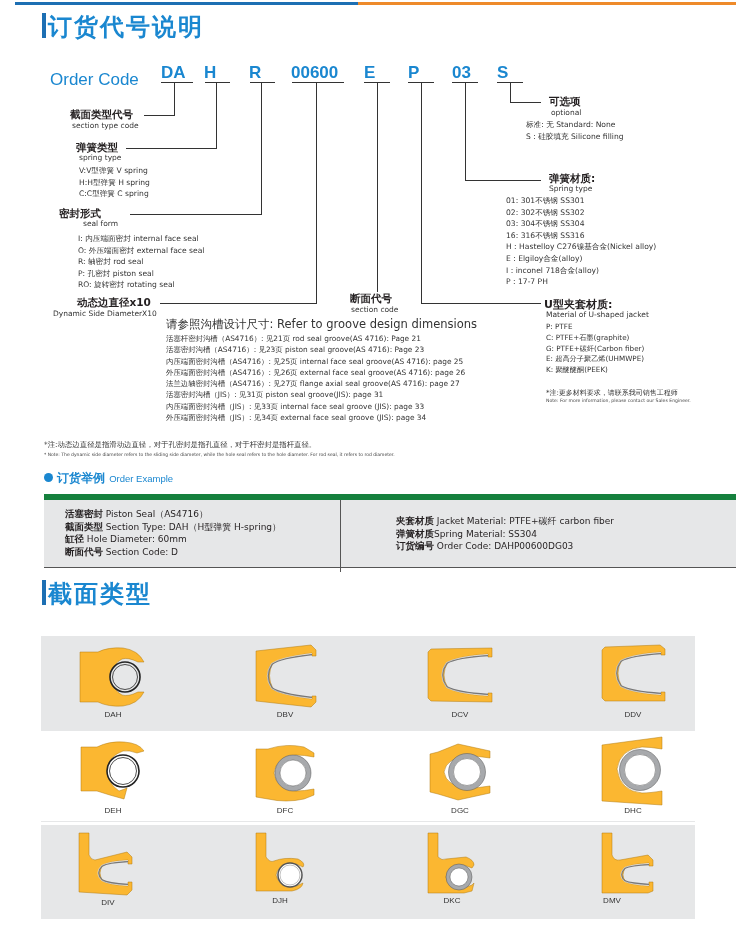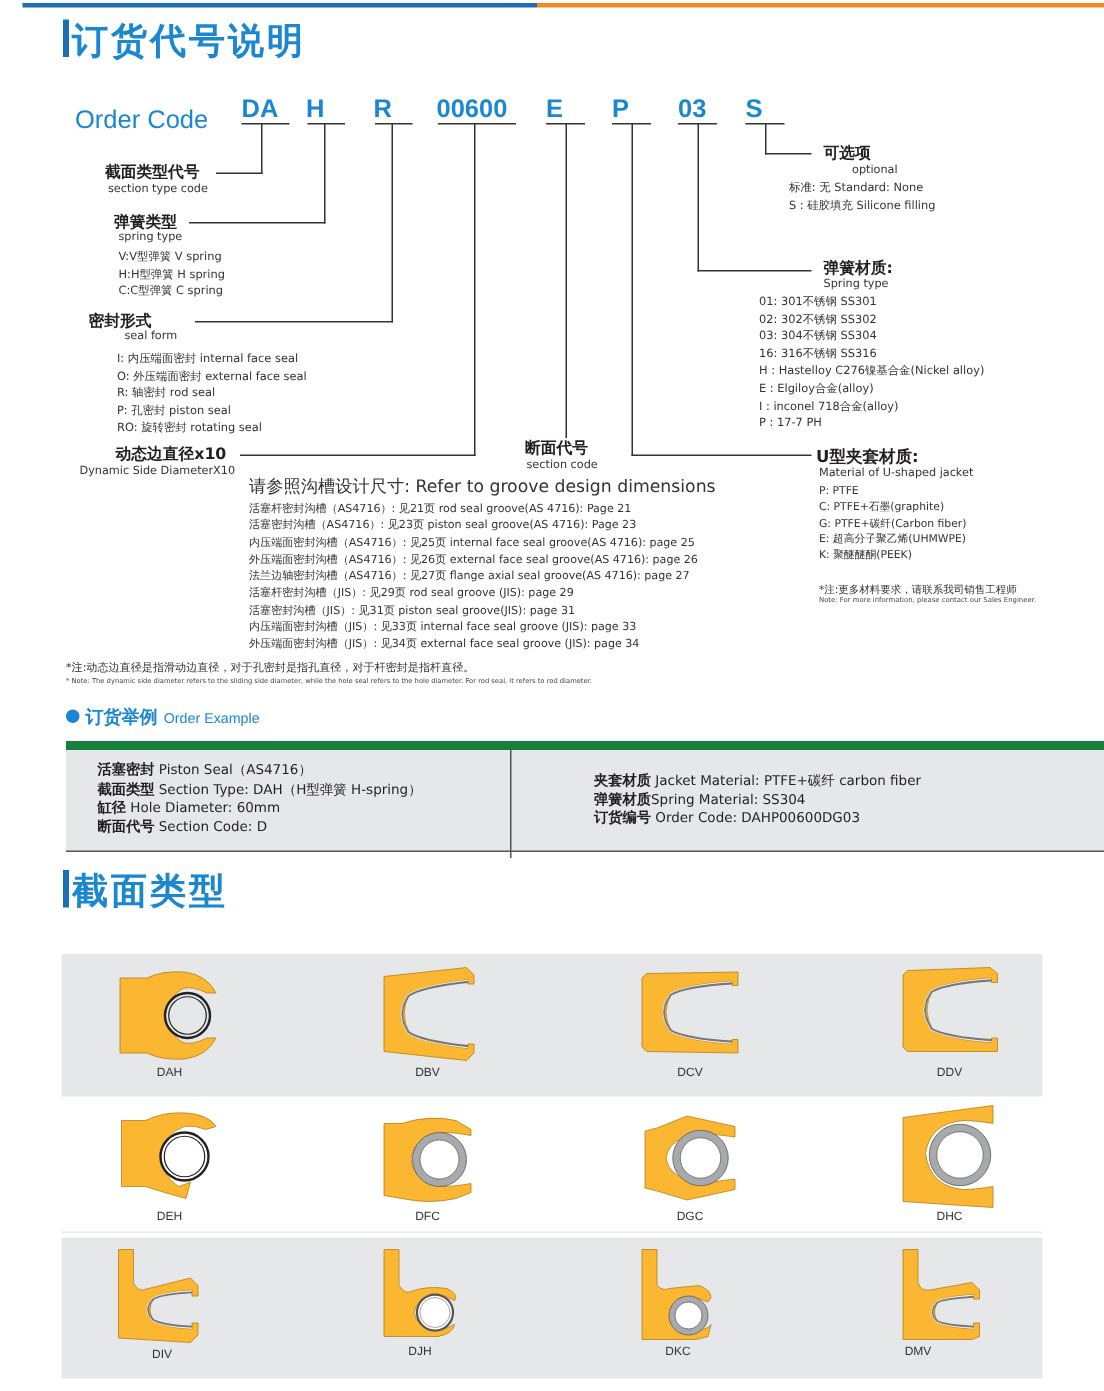--- a/index.html
+++ b/index.html
@@ -110,28 +110,27 @@
 <div class="abs lbl-cn" style="left:350px;top:292px;">断面代号</div>
 <div class="abs lbl-en" style="left:351px;top:305px;">section code</div>
 
 <div class="abs groove-title" style="left:166px;top:317px;">请参照沟槽设计尺寸:  Refer to groove design dimensions</div>
 <div class="abs" style="left:166px;top:333px;">
   <div class="groove-line">活塞杆密封沟槽（AS4716）: 见21页   rod seal groove(AS 4716): Page 21</div>
   <div class="groove-line">活塞密封沟槽（AS4716）: 见23页   piston seal groove(AS 4716): Page 23</div>
   <div class="groove-line">内压端面密封沟槽（AS4716）: 见25页   internal face seal groove(AS 4716): page 25</div>
   <div class="groove-line">外压端面密封沟槽（AS4716）: 见26页   external face seal groove(AS 4716): page 26</div>
   <div class="groove-line">法兰边轴密封沟槽（AS4716）: 见27页   flange axial seal groove(AS 4716): page 27</div>
-  <div class="groove-line">活塞杆密封沟槽（JIS）: 见29页  rod seal groove (JIS): page 29</div>
   <div class="groove-line">活塞密封沟槽（JIS）: 见31页  piston seal groove(JIS): page 31</div>
   <div class="groove-line">内压端面密封沟槽（JIS）: 见33页   internal face seal groove (JIS): page 33</div>
   <div class="groove-line">外压端面密封沟槽（JIS）: 见34页   external face seal groove (JIS): page 34</div>
 </div>
 
 <div class="abs lbl-cn" style="left:549px;top:95px;">可选项</div>
-<div class="abs lbl-en" style="left:568px;top:108px;">optional</div>
+<div class="abs lbl-en" style="left:551px;top:108px;">optional</div>
 <div class="abs" style="left:526px;top:119px;">
   <div class="opt">标准: 无  Standard: None</div>
   <div class="opt">S : 硅胶填充  Silicone filling</div>
 </div>
 
 <div class="abs lbl-cn" style="left:549px;top:172px;">弹簧材质:</div>
 <div class="abs lbl-en" style="left:549px;top:184px;">Spring type</div>
 <div class="abs" style="left:506px;top:195px;">
   <div class="opt">01: 301不锈钢 SS301</div>
   <div class="opt">02: 302不锈钢 SS302</div>

